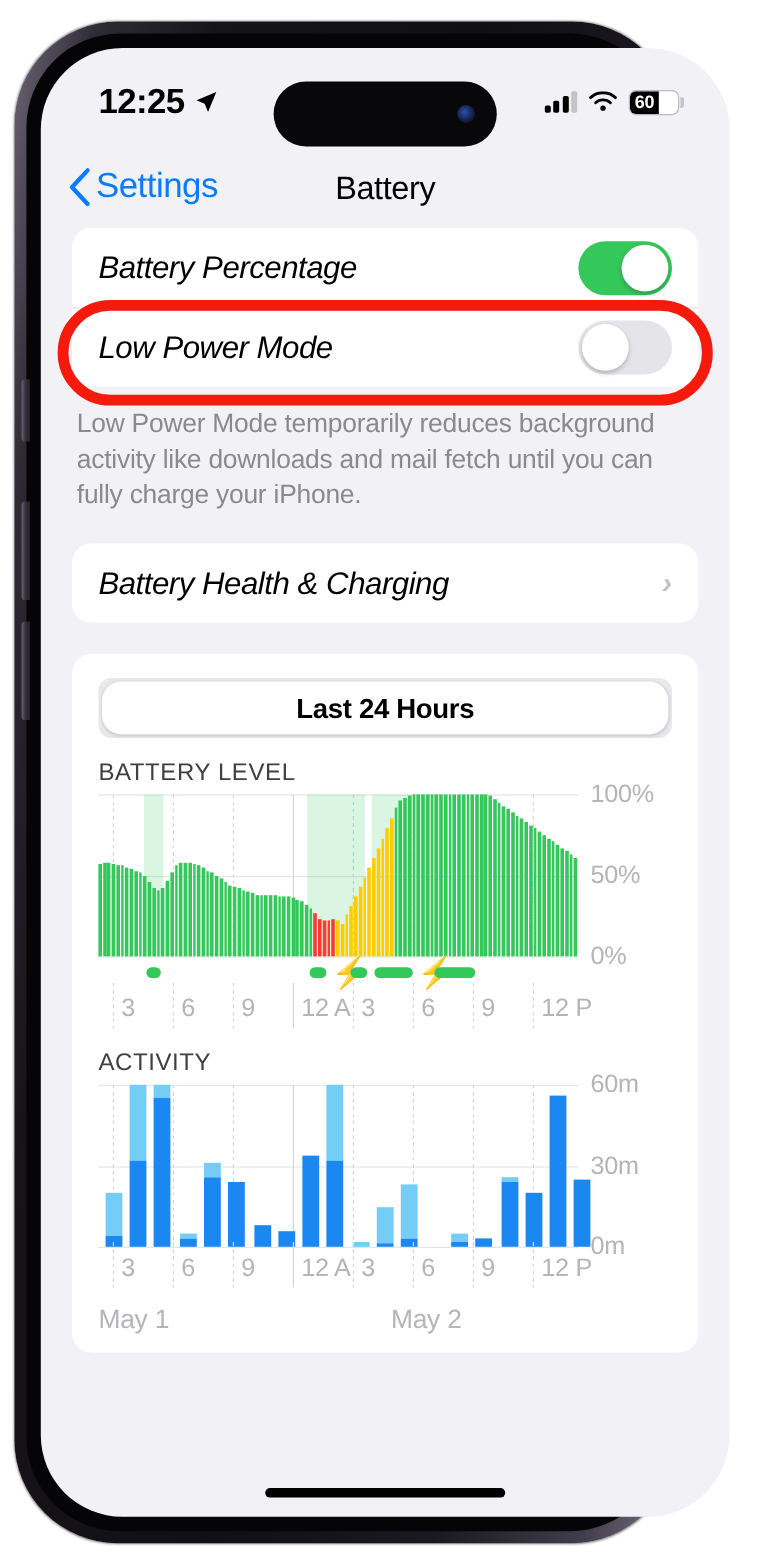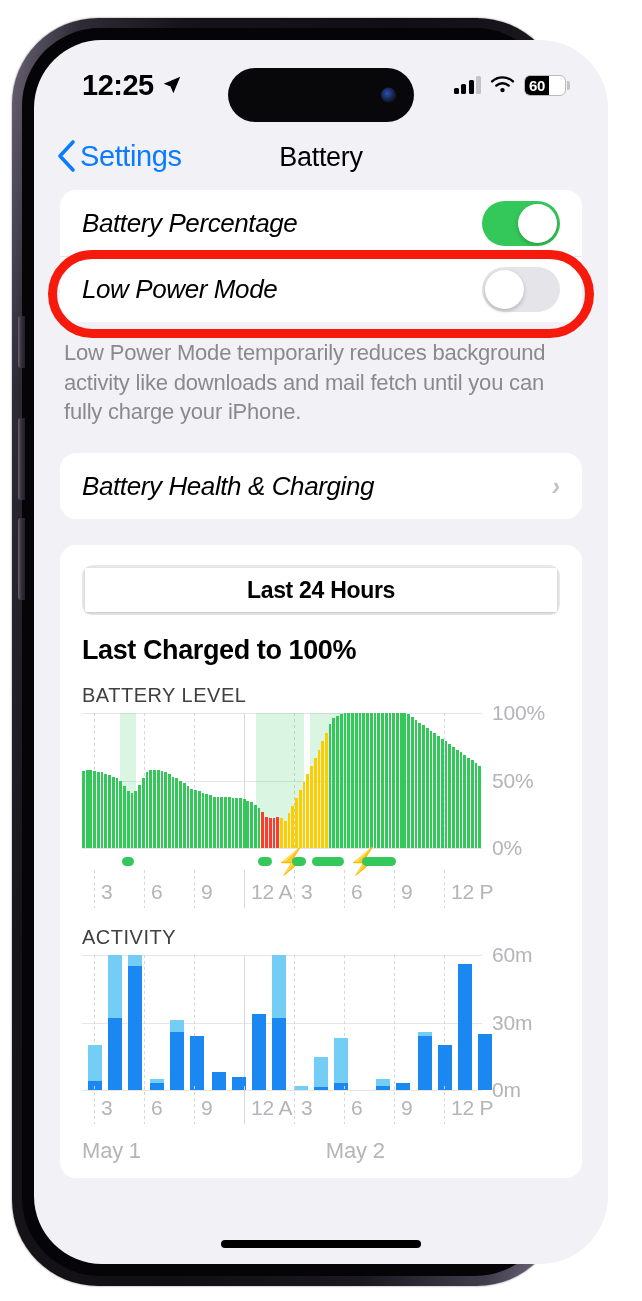--- a/index.html
+++ b/index.html
@@ -93,21 +93,21 @@
     width: 15px; height: 15px; border-radius: 50%;
     background: radial-gradient(circle at 42% 40%, #2b4fb8 0%, #14203f 55%, #050509 100%);
   }
 
   
   #nav-bar {
     position: absolute; left: 0; top: 96px; width: 574px; height: 54px;
   }
   #back-button {
     position: absolute; left: 22px; top: 3px;
-    display: flex; align-items: center; gap: 4px;
+    display: flex; align-items: flex-start; gap: 4px;
     color: #0a7cff; font-size: 29px; letter-spacing: -.4px;
   }
   #back-chevron { display: block; }
   #page-title {
     position: absolute; left: 0; right: 0; top: 6px;
     text-align: center; font-size: 27px; font-weight: 400; color: #000;
     letter-spacing: -.3px;
   }
 
   
@@ -155,21 +155,21 @@
     padding: 20px 0 6px;
   }
 
   
   #segmented-control {
     margin: 0 22px; height: 50px; border-radius: 11px; background: #e9e9ed;
     display: flex; padding: 3px; position: relative;
   }
   .seg {
     flex: 1; display: flex; align-items: center; justify-content: center;
-    font-size: 23px; color: #000; letter-spacing: -.3px; border-radius: 1px;
+    font-size: 23px; color: #000; letter-spacing: -.3px; border-radius: 16px;
   }
   .seg.selected { background: #fff; box-shadow: 0 1px 3px rgba(0,0,0,.16); font-weight: 600; }
 
   #last-charged-title {
     margin: 20px 22px 0; font-size: 27px; font-weight: 600; color: #000; letter-spacing: -.4px;
   }
   #last-charged-time {
     margin: 3px 22px 0; font-size: 23px; color: #8a8a8e; letter-spacing: -.2px;
   }
 
@@ -310,21 +310,20 @@
           <span class="chevron-right">›</span>
         </div>
       </div>
 
       <div id="usage-card">
 
         <div id="segmented-control">
           <div class="seg selected">Last 24 Hours</div>
         </div>
 
-        <div id="last-charged-title">Last Charged to 100%</div>
 
         <div class="chart-section">
           <div class="chart-heading">BATTERY LEVEL</div>
           <div class="chart-area">
             <div class="plot" id="batt-plot">
                 <div class="gridline" style="top: 100%;"></div>
                 <div class="gridline" style="top: 50%;"></div>
                 <div class="gridline" style="top: 0%;"></div>
                 <div class="vgrid" style="left: 3%;"></div>
                 <div class="vgrid" style="left: 15.5%;"></div>

